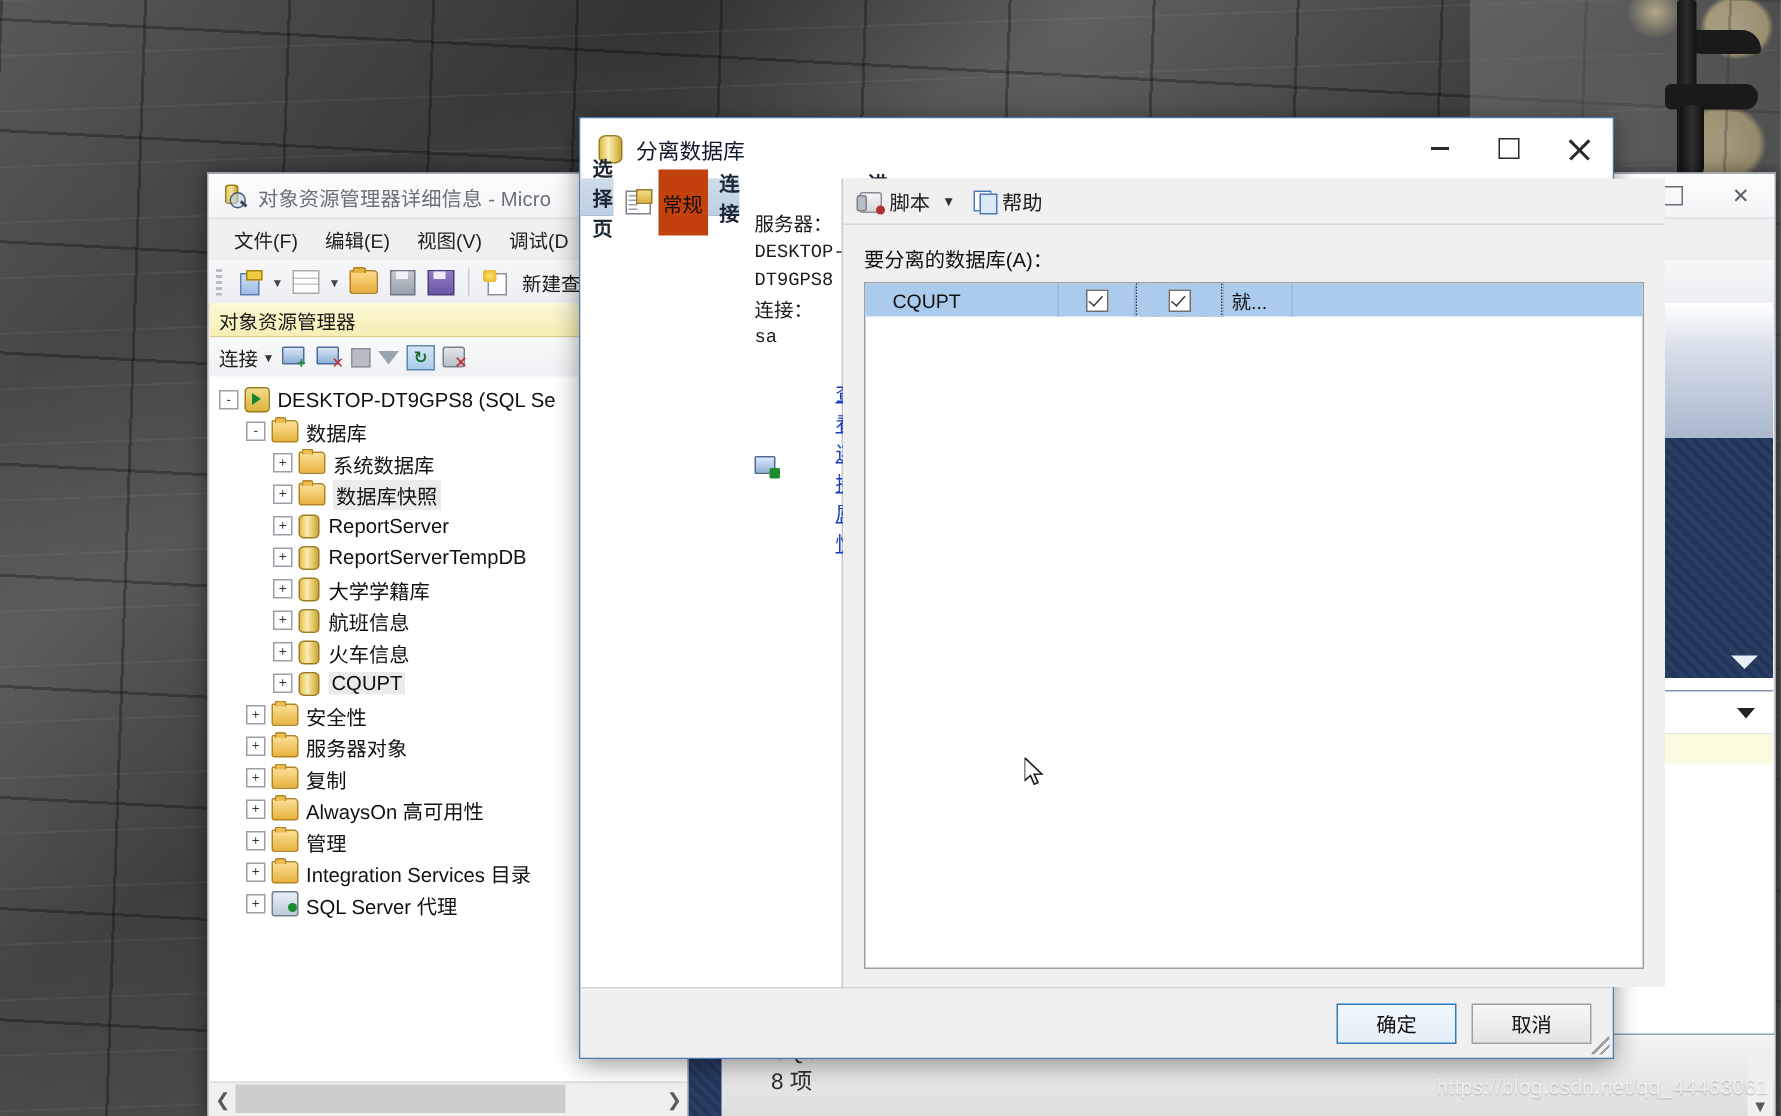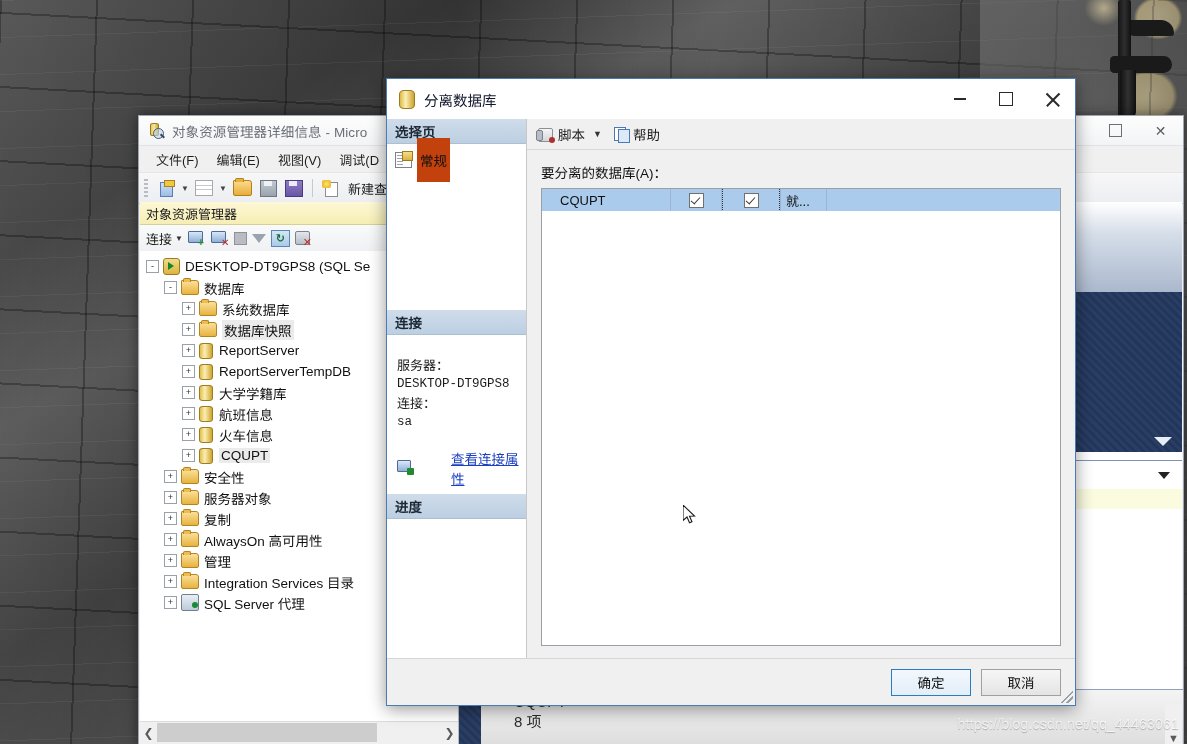--- a/index.html
+++ b/index.html
@@ -342,21 +342,21 @@
   .dlg-body {
     flex: 1;
     display: flex;
     position: relative;
   }
   
   .dlg-left {
     width: 174px;
     background: #fff;
     border-right: 1px solid #c8c8c8;
-    display: flex; flex-direction: column;
+    display: flex; flex-direction: row;
   }
   .sec-header {
     background: linear-gradient(180deg,#cfdcea,#bccfe2);
     height: 24px;
     display: flex; align-items: center;
     padding-left: 8px;
     font-size: 13.5px;
     font-weight: bold;
     color: #1b2733;
     border-bottom: 1px solid #aebfd2;

